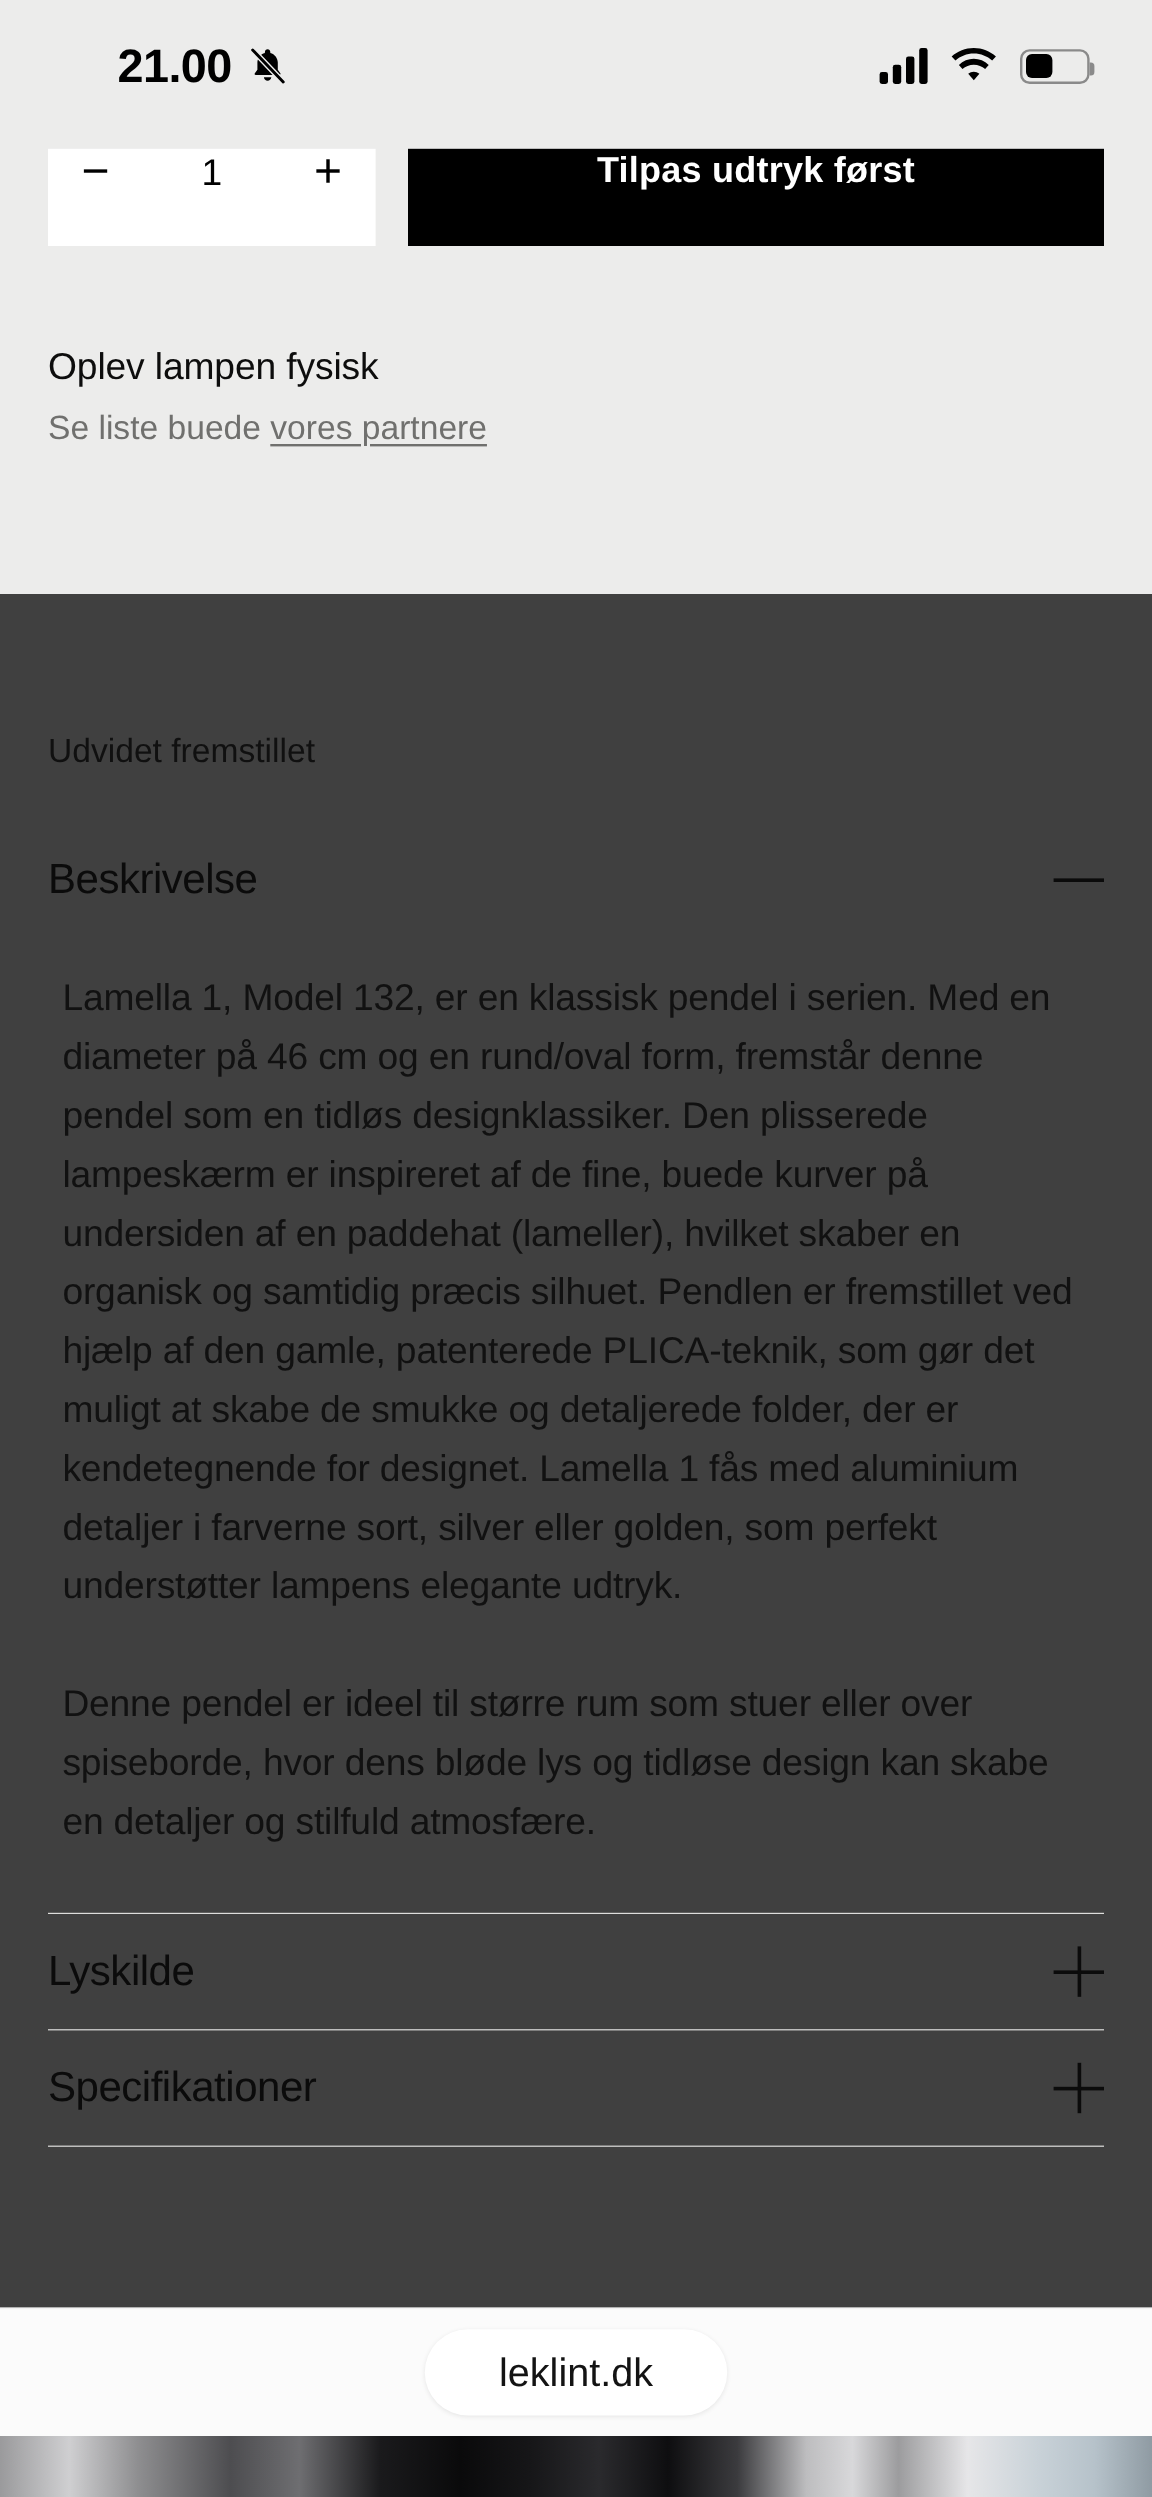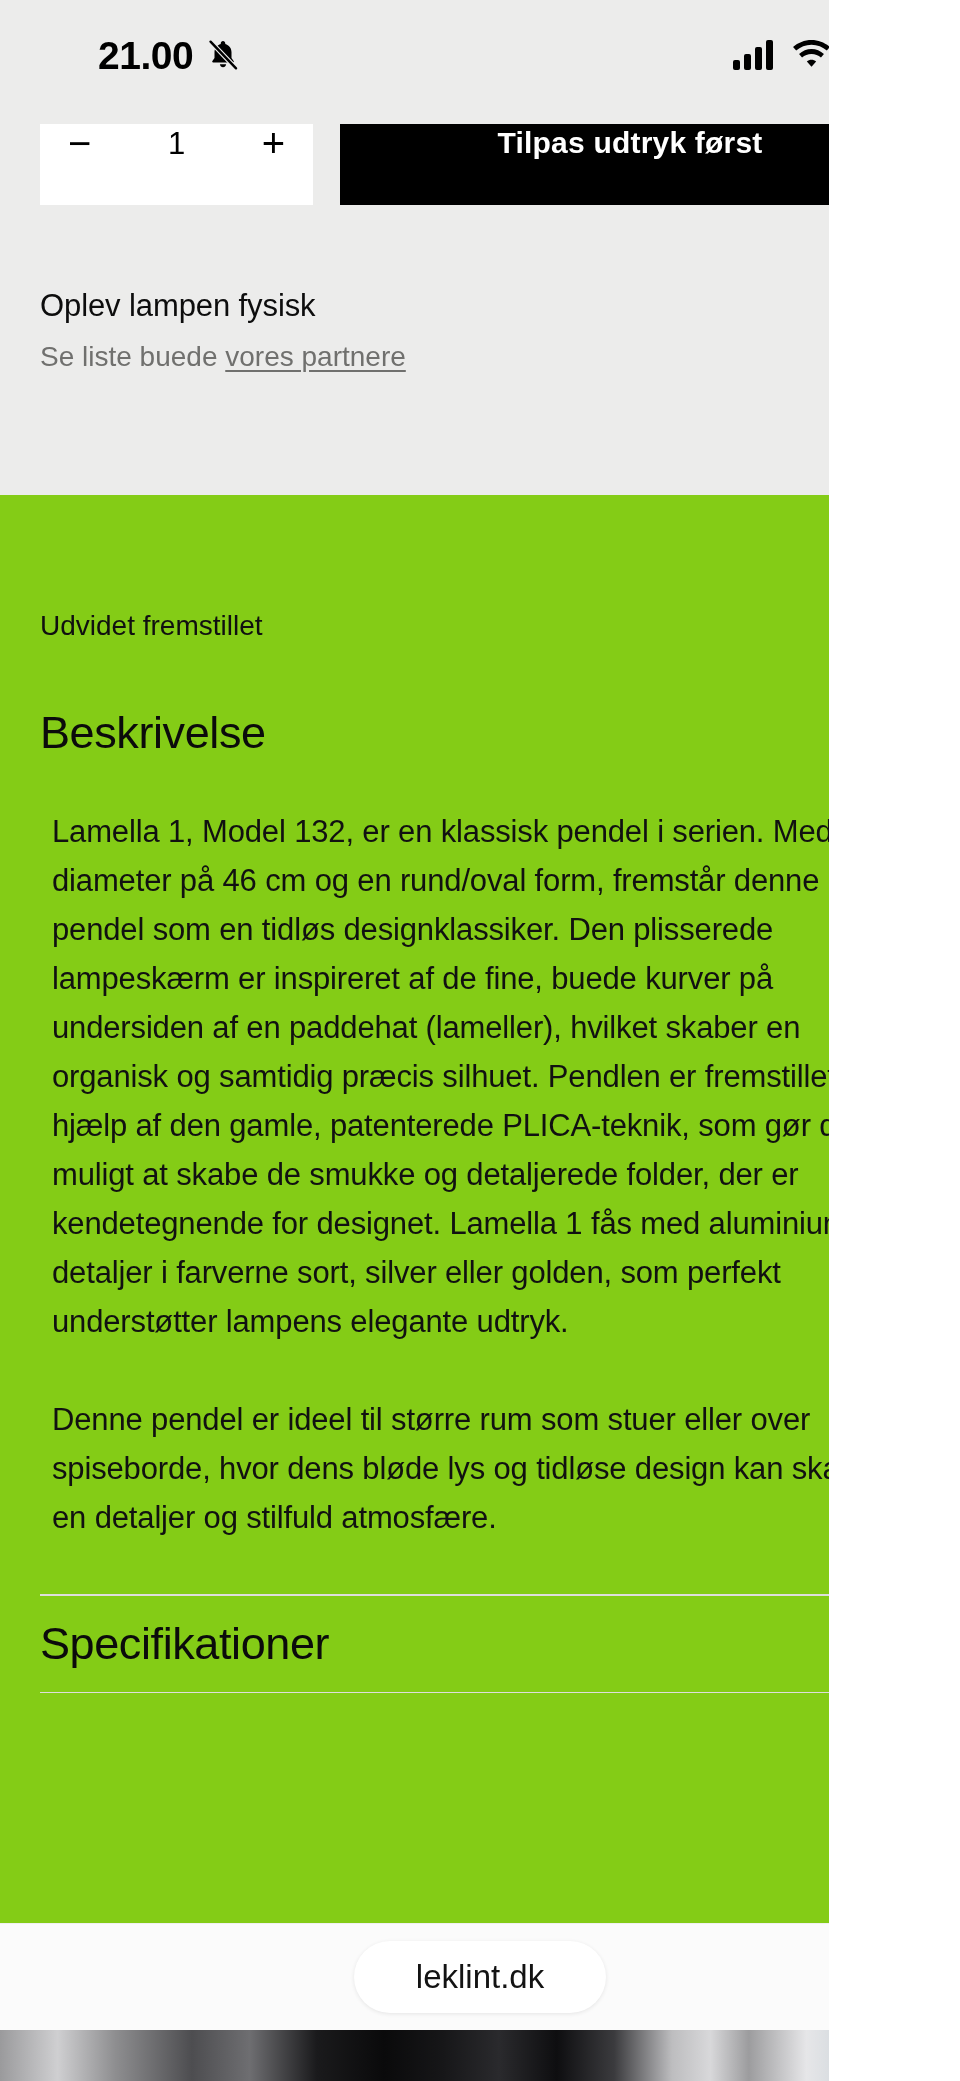--- a/index.html
+++ b/index.html
@@ -10,23 +10,23 @@
     width: 960px;
     height: 2081px;
     background: #ffffff;
     font-family: "Liberation Sans", sans-serif;
     -webkit-font-smoothing: antialiased;
     overflow: hidden;
   }
 
   .phone {
     position: relative;
-    width: 829px;
+    width: 960px;
     height: 2081px;
-    background: #84cc16;
+    background: #404040;
     overflow: hidden;
   }
 
   
   .grey-panel {
     position: absolute;
     left: 0;
     top: 0;
     width: 960px;
     height: 495px;
@@ -219,21 +219,21 @@
     width: 880px;
   }
   .acc-head {
     display: flex;
     align-items: center;
     justify-content: space-between;
     height: 96px;
     cursor: pointer;
   }
   .acc-title {
-    font-size: 45px;
+    font-size: 35px;
     color: #0b0b0b;
     font-weight: 400;
     letter-spacing: -0.4px;
     line-height: 50px;
     text-align: right;
   }
   .acc-icon {
     width: 42px;
     height: 42px;
     position: relative;
@@ -379,20 +379,26 @@
           <span class="acc-icon minus"></span>
         </div>
         <div class="acc-body">
           <p>Lamella 1, Model 132, er en klassisk pendel i serien. Med en diameter på 46 cm og en rund/oval form, fremstår denne pendel som en tidløs designklassiker. Den plisserede lampeskærm er inspireret af de fine, buede kurver på undersiden af en paddehat (lameller), hvilket skaber en organisk og samtidig præcis silhuet. Pendlen er fremstillet ved hjælp af den gamle, patenterede PLICA-teknik, som gør det muligt at skabe de smukke og detaljerede folder, der er kendetegnende for designet. Lamella 1 fås med aluminium detaljer i farverne sort, silver eller golden, som perfekt understøtter lampens elegante udtryk.</p>
           <p>Denne pendel er ideel til større rum som stuer eller over spiseborde, hvor dens bløde lys og tidløse design kan skabe en detaljer og stilfuld atmosfære.</p>
         </div>
       </div>
 
       <div class="divider"></div>
 
+      <div>
+        <div class="acc-head">
+          <span class="acc-title">Lyskilde</span>
+          <span class="acc-icon plus"></span>
+        </div>
+      </div>
 
       <div class="divider"></div>
 
       <div>
         <div class="acc-head">
           <span class="acc-title">Specifikationer</span>
           <span class="acc-icon plus"></span>
         </div>
       </div>
 

